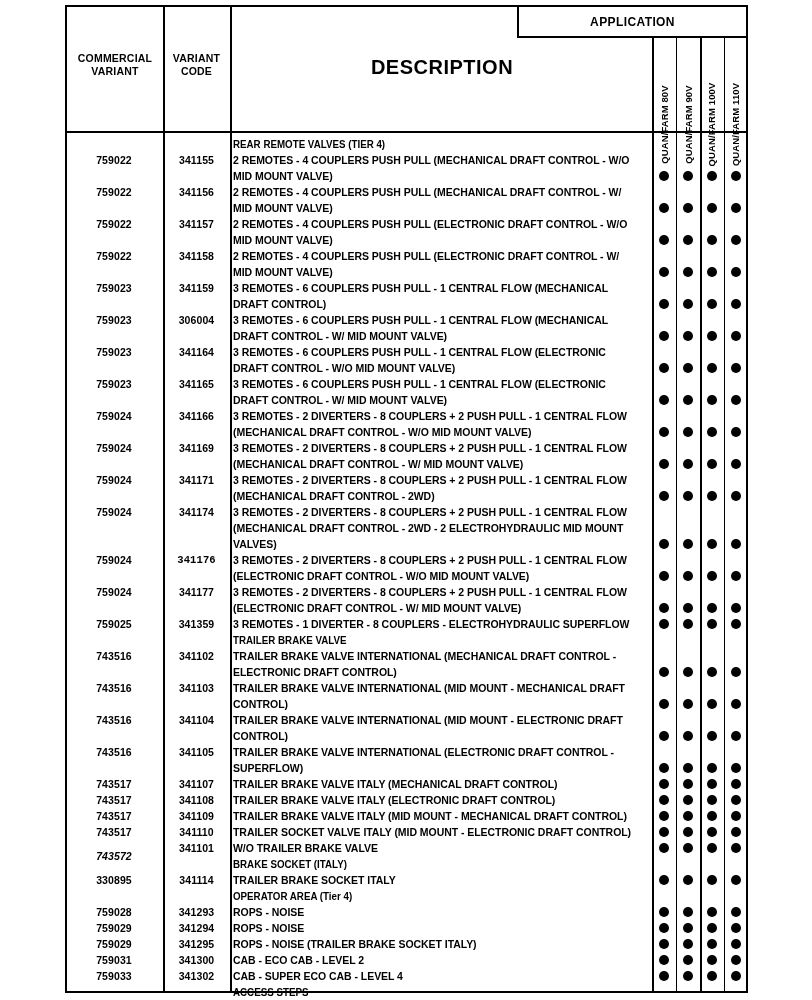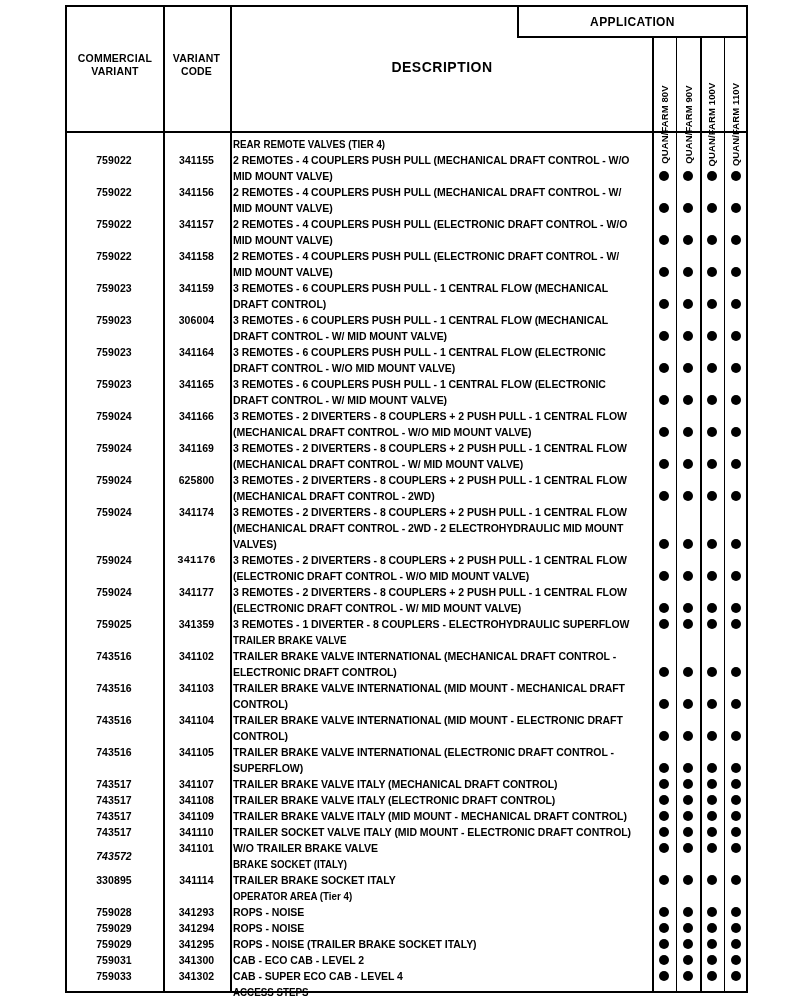--- a/index.html
+++ b/index.html
@@ -174,21 +174,21 @@
   <div class="colhead" style="left:67px; top:52px; width:96px;">
     <div>COMMERCIAL</div>
     <div>VARIANT</div>
   </div>
 
   <div class="colhead" style="left:165px; top:52px; width:63px;">
     <div>VARIANT</div>
     <div>CODE</div>
   </div>
 
-  <div class="colhead" style="left:233px; top:61px; width:418px; font-size:14px; letter-spacing:0.5px;">DESCRIPTION</div>
+  <div class="colhead" style="left:233px; top:61px; width:418px; font-size:20px; letter-spacing:0.5px;">DESCRIPTION</div>
 
   <div class="apphead" style="left:652px;">
     <span>QUAN/FARM 80V</span>
   </div>
   <div class="apphead" style="left:676px;">
     <span>QUAN/FARM 90V</span>
   </div>
   <div class="apphead" style="left:700px;">
     <span>QUAN/FARM 100V</span>
   </div>
@@ -323,21 +323,21 @@
         <div class="desc" style="top: 16px;">(MECHANICAL DRAFT CONTROL - W/ MID MOUNT VALVE)</div>
         <div class="dotrow" style="top: 17px;">
           <div class="dot c0"></div>
           <div class="dot c1"></div>
           <div class="dot c2"></div>
           <div class="dot c3"></div>
         </div>
       </div>
       <div class="lineblock" style="top: 341px; height: 32px;">
         <div class="cf" style="top: 0px;">759024</div>
-        <div class="vc" style="top: 0px;">625800</div>
+        <div class="vc" style="top: 0px;">341171</div>
         <div class="desc" style="top: 0px;">3 REMOTES - 2 DIVERTERS - 8 COUPLERS + 2 PUSH PULL - 1 CENTRAL FLOW</div>
         <div class="desc" style="top: 16px;">(MECHANICAL DRAFT CONTROL - 2WD)</div>
         <div class="dotrow" style="top: 17px;">
           <div class="dot c0"></div>
           <div class="dot c1"></div>
           <div class="dot c2"></div>
           <div class="dot c3"></div>
         </div>
       </div>
       <div class="lineblock" style="top: 373px; height: 48px;">

